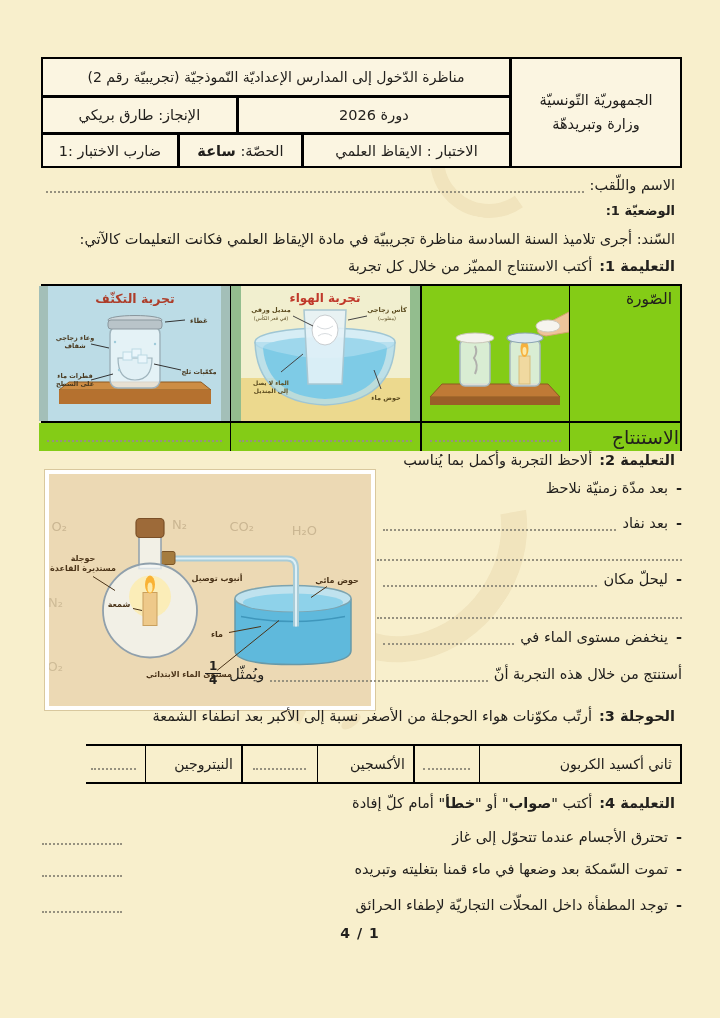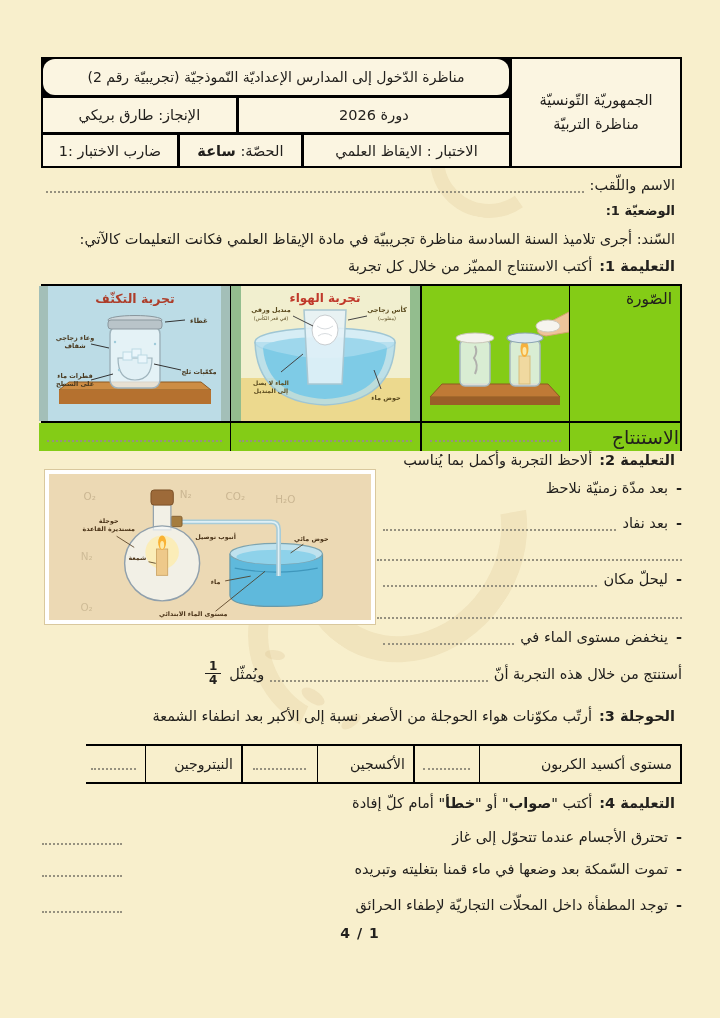--- a/index.html
+++ b/index.html
@@ -30,21 +30,21 @@
     position:absolute;top:57px;right:38px;width:637px;
     background:#000;border:2px solid #000;
     display:grid;grid-template-columns:168px 1fr;gap:3px;
   }
   .hdr .cell{background:#fbf5e1;display:flex;align-items:center;justify-content:center;text-align:center;}
   .hdr-right{flex-direction:column;font-size:16.5px;line-height:1.65;padding:4px 2px;}
   .hdr-left{display:grid;grid-template-rows:36px 34px 31px;gap:3px;}
   .hdr-r2{display:grid;grid-template-columns:58% 1fr;gap:3px;}
   .hdr-r3{display:grid;grid-template-columns:44% 26% 1fr;gap:3px;}
   .hdr .cell{font-size:14.5px;}
-  .hdr .title-cell{font-size:14px;padding:0 4px;border-radius:12px;}
+  .hdr .title-cell{font-size:14px;padding:0 4px;}
   .b{font-weight:bold;}
 
   
   .line{position:absolute;right:45px;left:40px;font-size:14.5px;display:flex;align-items:flex-end;}
   .dots{border-bottom:2px dotted #96917f;flex:1 1 auto;height:1em;margin:0 6px;}
   .dots-fixed{border-bottom:2px dotted #96917f;height:1em;}
   .lbl-bold{font-weight:bold;margin-left:7px;white-space:nowrap;}
 
   
   .exp-table{
@@ -55,21 +55,21 @@
   .exp-table>div{background:#84cc16;position:relative;overflow:hidden;}
   .exp-label{font-size:15.5px;padding:4px 8px 0 0;background:#f8efcc;}
   .exp-label2{font-size:19px;display:flex;align-items:center;padding-right:1px;}
   .imgcell{background:#fff;}
   .imgcell svg{display:block;width:100%;height:100%;}
   .ccell{display:flex;align-items:center;}
   .ccell .dots{margin:0 8px;height:8px;}
 
   
   .figure{
-    position:absolute;top:470px;left:45px;width:330px;height:154px;
+    position:absolute;top:470px;left:45px;width:330px;height:240px;
     background:#ecd9b4;border:4px solid #fff;box-shadow:0 0 0 1px #d9c89e;
     box-sizing:border-box;
   }
   .figure svg{display:block;width:100%;height:100%;}
 
   
   .t2row{position:absolute;right:38px;width:305px;font-size:14.5px;display:flex;align-items:flex-end;}
   .dash{margin-left:8px;font-weight:bold;}
 
   .concl{position:absolute;top:660px;right:38px;left:205px;font-size:14.5px;display:flex;align-items:center;}
@@ -108,21 +108,21 @@
   <div class="wm wm-leaf wm-l1"></div>
   <div class="wm wm-leaf wm-l2"></div>
   <div class="wm wm-leaf wm-l3"></div>
 </div>
 
 <div class="content">
 
   <div class="hdr">
     <div class="cell hdr-right">
       <span>الجمهوريّة التّونسيّة</span>
-      <span>مناظرة التربيّة</span>
+      <span>وزارة وتبريدهّة</span>
     </div>
     <div class="hdr-left">
       <div class="cell title-cell">مناظرة الدّخول إلى المدارس الإعداديّة النّموذجيّة (تجريبيّة رقم 2)</div>
       <div class="hdr-r2">
         <div class="cell">دورة 2026</div>
         <div class="cell">الإنجاز: طارق بريكي</div>
       </div>
       <div class="hdr-r3">
         <div class="cell">الاختبار : الايقاظ العلمي</div>
         <div class="cell">
@@ -323,21 +323,21 @@
       <span class="den">4</span>
     </span>
   </div>
 
   <div class="line" style="top:708px;">
     <span class="lbl-bold">الحوجلة 3:</span>
     <span>أرتّب مكوّنات هواء الحوجلة من الأصغر نسبة إلى الأكبر بعد انطفاء الشمعة</span>
   </div>
 
   <div class="gas-table">
-    <div class="gas-name">مستوى أكسيد الكربون</div>
+    <div class="gas-name">ثاني أكسيد الكربون</div>
     <div class="gas-blank">
         <span class="dots-fixed"></span>
       </div>
     <div class="gas-name">الأكسجين</div>
     <div class="gas-blank">
         <span class="dots-fixed"></span>
       </div>
     <div class="gas-name">النيتروجين</div>
     <div class="gas-blank">
         <span class="dots-fixed"></span>

